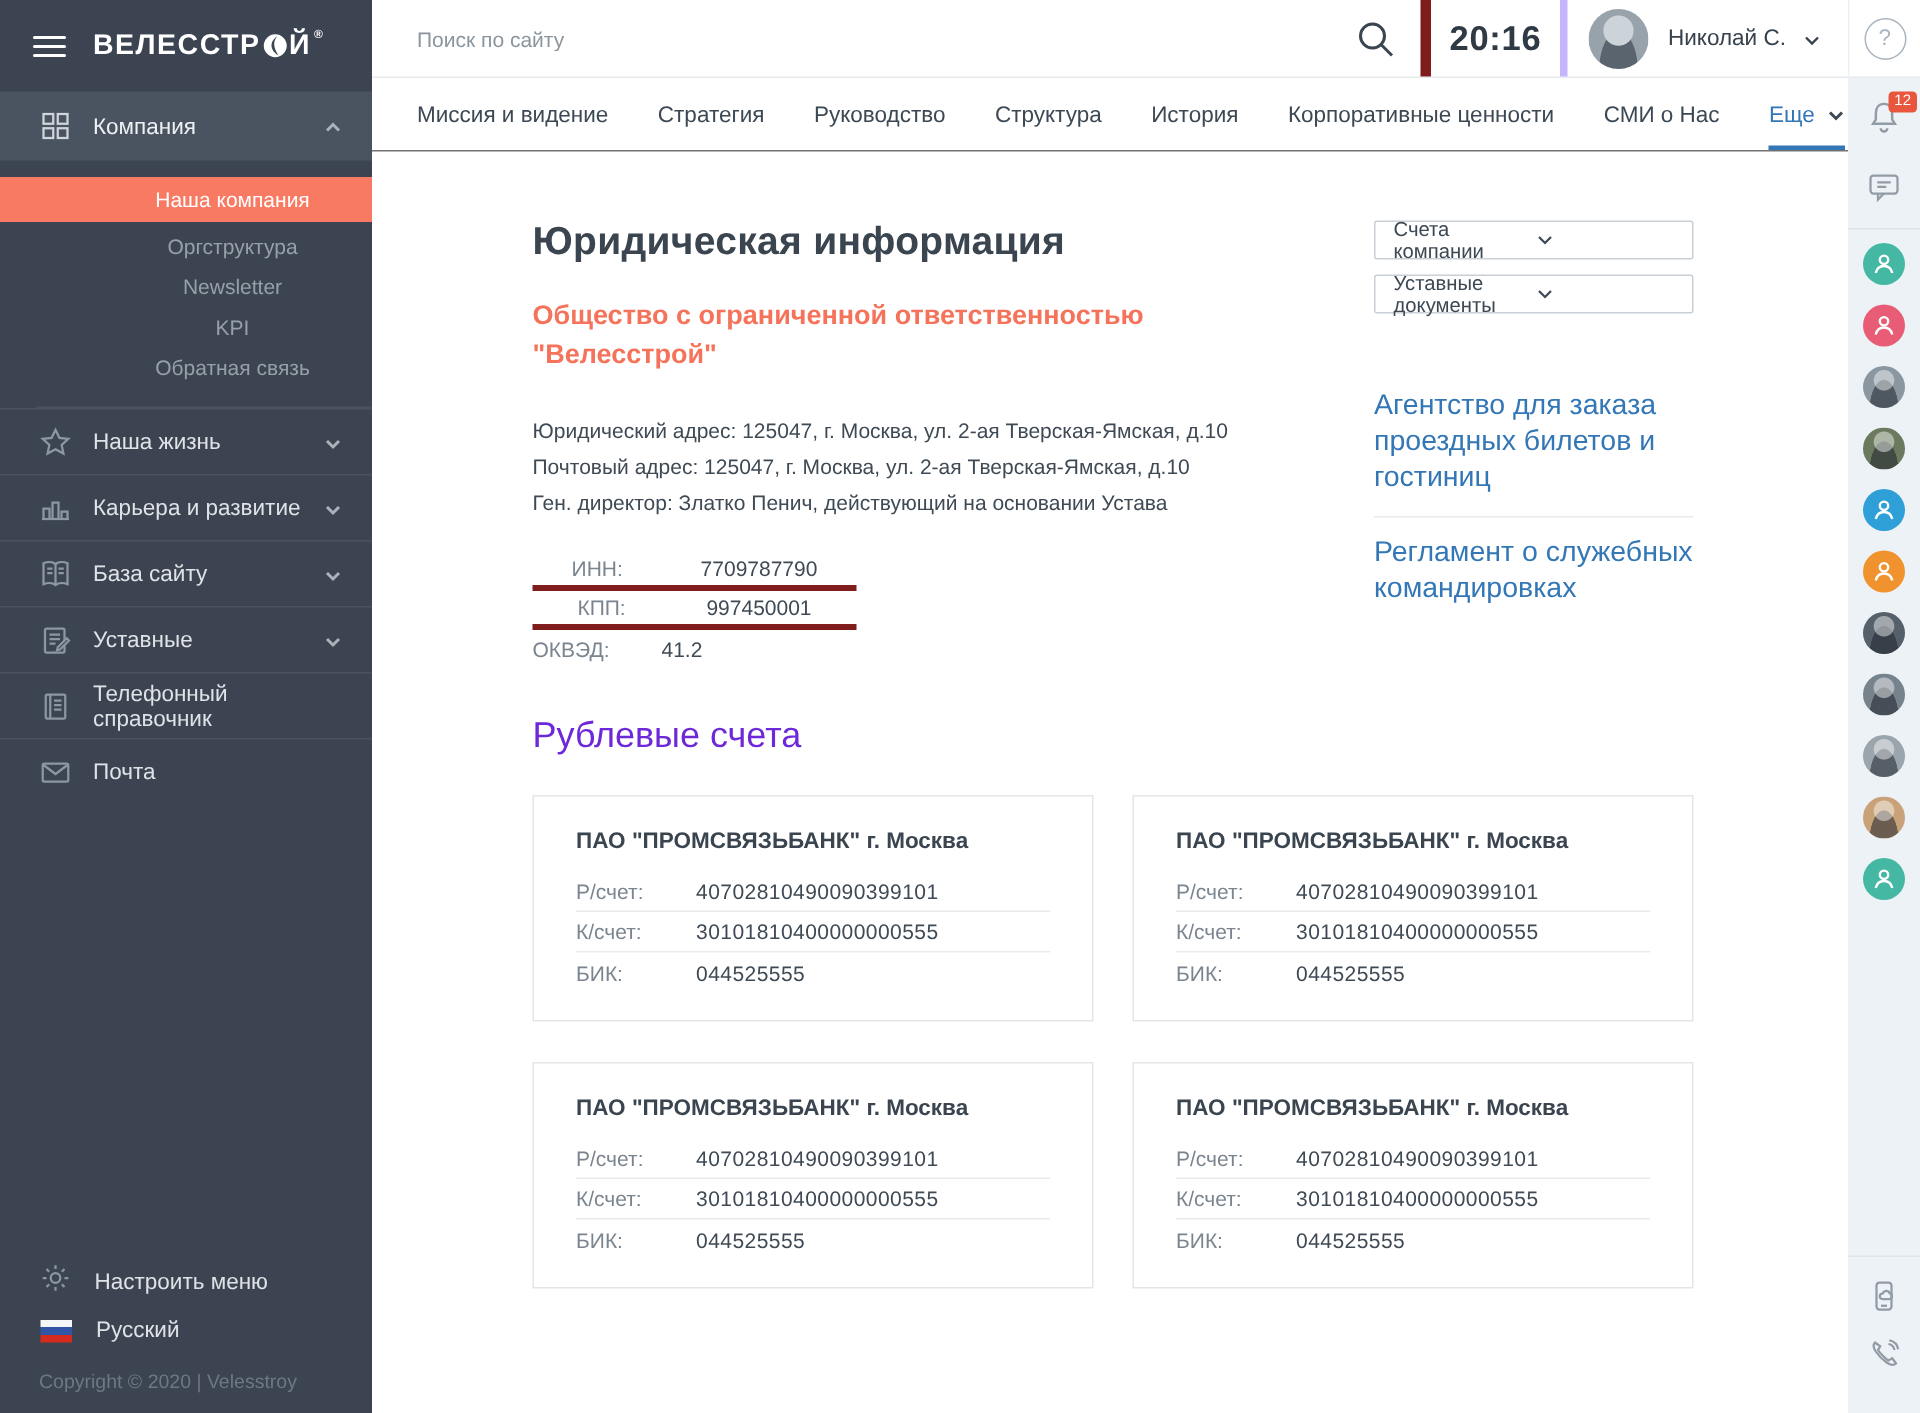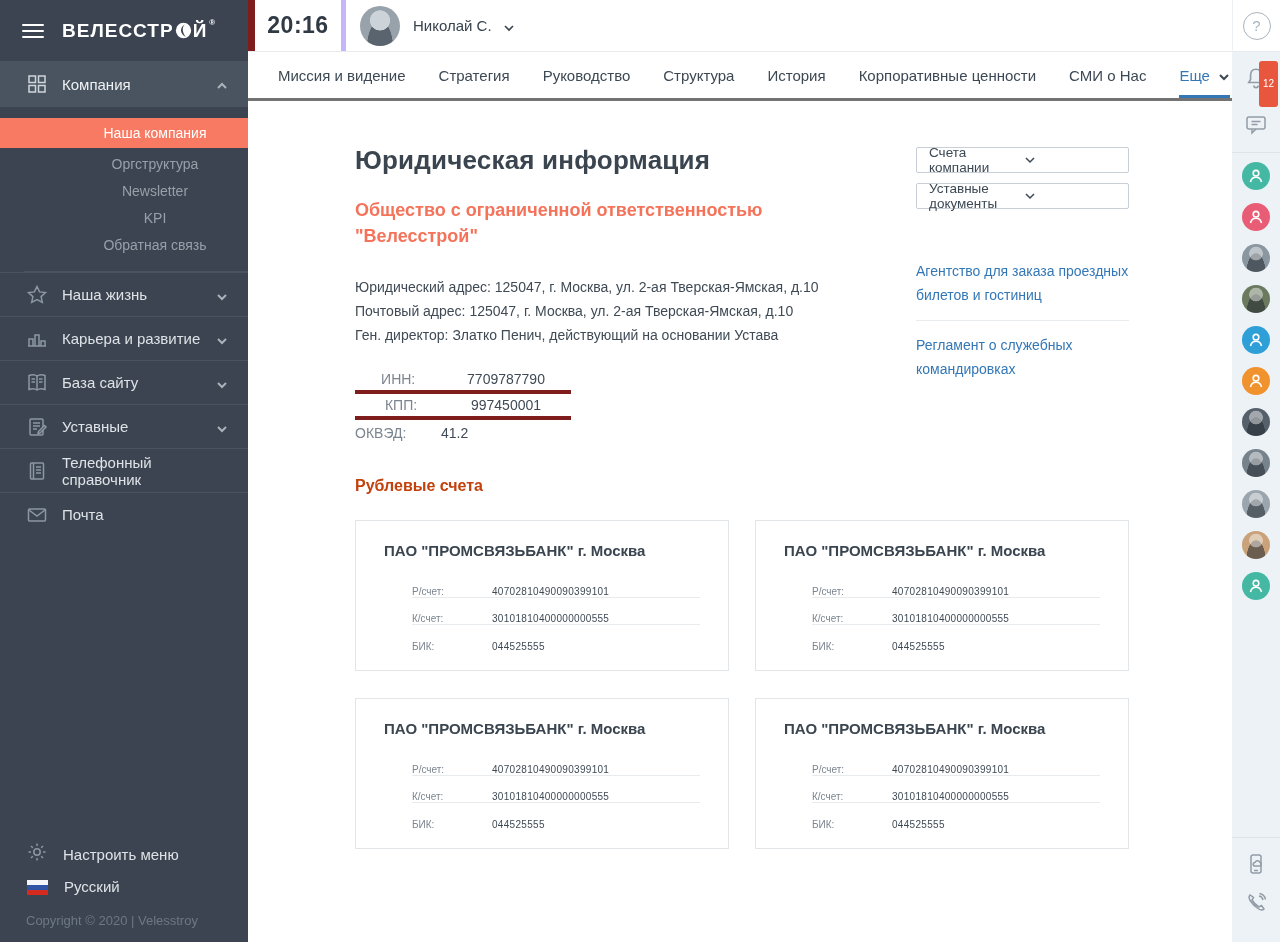--- a/index.html
+++ b/index.html
@@ -50,65 +50,65 @@
   .search-btn { background:none; border:none; padding:0 16px 0 0; cursor:pointer; display:flex; align-items:center; }
   .search-btn svg { stroke:#3a4550; fill:none; stroke-width:2; }
   .time-block { width:93px; border-left:7px solid #7f1d1d; display:flex; align-items:center; justify-content:center;
                 font-size:23px; font-weight:700; color:#2f3a45; letter-spacing:.5px; }
   .user-block { width:192px; border-left:5px solid #c4b5fd; display:flex; align-items:center; padding:0 18px 0 14px; cursor:pointer; }
   .user-avatar { width:40px; height:40px; border-radius:50%; background:#98a2ab; position:relative; overflow:hidden; flex-shrink:0;
                  background-image:radial-gradient(circle at 50% 36%, #cdd4d9 0 30%, transparent 32%),
                                   radial-gradient(ellipse at 50% 105%, #5a646e 0 45%, transparent 47%); }
   .user-name { font-size:15px; color:#37424d; margin:0 auto 0 13px; }
 
-  .navtabs { height:49px; display:flex; align-items:stretch; gap:33px; padding-left:30px; border-bottom:3px solid #737373; }
+  .navtabs { height:49px; display:flex; align-items:stretch; gap:33px; padding-left:30px; border-bottom:1px solid #737373; }
   .tab { display:flex; align-items:center; gap:8px; font-size:15px; color:#3c4853; cursor:pointer; position:relative; white-space:nowrap; }
   .tab.active { color:#3377b6; }
   .tab.active::after { content:""; position:absolute; left:0; right:0; bottom:0; height:3px; background:#3377b6; }
   .tab .chev svg { stroke:#3c4853; }
   .tab.active .chev svg { stroke:#3c4853; }
 
   .content { flex:1; position:relative; padding:44px 0 0 107px; }
   h1 { font-size:26px; font-weight:600; color:#3a4550; letter-spacing:.2px; }
   .company-heading { margin-top:21px; max-width:460px; font-size:18px; line-height:26px; font-weight:600; color:#f4735a; }
   .addresses { margin-top:26px; }
   .addresses p { font-size:14px; line-height:24px; color:#3f4a55; }
   .details { margin-top:21px; width:216px; }
   .drow { display:flex; height:26px; align-items:center; font-size:14px; }
   .drow.line { border-bottom:4px solid #7f1d1d;justify-content:center; }
   .dlabel { width:86px; color:#7b858f; }
   .dval { color:#3f4a55; }
-  .accounts-heading { margin-top:31px; font-size:16px; font-weight:700; color:#c2410c; }
+  .accounts-heading { margin-top:31px; font-size:24px; font-weight:400; color:#6d28d9; }
   .cards { margin-top:25px; display:grid; grid-template-columns:374px 374px; column-gap:26px; row-gap:27px; }
   .card { border:1px solid #e3e6e9; background:#fff; padding:21px 28px 18px; }
   .card .bank { font-size:15px; font-weight:600; color:#3a4550; margin-bottom:12px; }
-  .crow { display:flex; height:27px; align-items:flex-end; font-size:10px;margin-left:28px; }
+  .crow { display:flex; height:27px; align-items:center; font-size:14px; }
   .crow.line { border-bottom:1px solid #e8ebee; }
   .clabel { width:80px; color:#7b858f; }
   .cval { color:#3f4a55; letter-spacing:.3px; }
 
   .side-panel { position:absolute; top:46px; left:668px; width:213px; }
   .select { height:26px; border:1px solid #c8cfd6; border-radius:2px; background:#fff; display:flex; align-items:center;
             padding:0 9px 0 12px; font-size:13.5px; color:#3c4853; margin-bottom:10px; cursor:pointer; }
   .select span { flex:1; }
   .links { margin-top:50px; }
-  .plink { display:block; font-size:14px; line-height:24px; color:#3377b6; text-decoration:none; cursor:pointer; }
+  .plink { display:block; font-size:19px; line-height:24px; color:#3377b6; text-decoration:none; cursor:pointer; }
   .link-divider { border-top:1px solid #e8ebee; margin:13px 0 12px; }
 
   
   .rail { width:48px; flex-shrink:0; display:flex; flex-direction:column; }
   .rail-top { height:52px; background:#fff; border-bottom:1px solid #e6eaee; border-left:1px solid #eef1f3;
               display:flex; align-items:center; justify-content:center; }
   .help-circle { width:28px; height:28px; border:1.5px solid #aab4bd; border-radius:50%; color:#aab4bd;
                  font-size:15px; display:flex; align-items:center; justify-content:center; cursor:pointer; }
   .rail-body { flex:1; background:#edf2f6; display:flex; flex-direction:column; align-items:center; padding-top:14px; }
   .rail-icon { position:relative; cursor:pointer; display:flex; }
   .rail-icon svg { stroke:#929ca6; fill:none; stroke-width:1.5; }
   .badge { position:absolute; top:-5px; right:-9px; background:#e8563d; color:#fff; font-size:10px; line-height:14px;
-           padding:16px 4px; border-radius:3px; }
+           padding:0 4px; border-radius:3px; }
   .rail-divider { width:48px; height:1px; background:#dce3e9; }
   .bell-wrap { margin-bottom:20px; }
   .chat-wrap { margin-bottom:16px; }
   .avatars { margin-top:9px; display:flex; flex-direction:column; gap:13px; align-items:center; }
   .avatar { width:28px; height:28px; border-radius:50%; display:flex; align-items:center; justify-content:center; cursor:pointer; overflow:hidden; }
   .avatar svg { stroke:#fff; fill:none; stroke-width:1.6; }
   .avatar.photo { background-image:radial-gradient(circle at 50% 34%, rgba(255,255,255,.45) 0 28%, transparent 31%),
                                    radial-gradient(ellipse at 50% 108%, rgba(30,36,44,.55) 0 48%, transparent 50%); }
   .rail-bottom { margin-top:auto; display:flex; flex-direction:column; align-items:center; padding-bottom:12px; width:100%; }
   .rail-bottom .rail-divider { margin-bottom:14px; }
@@ -249,20 +249,29 @@
         <span class="flag"></span>
         <span class="lbl">Русский</span>
       </div>
       <div class="copyright">Copyright © 2020   |   Velesstroy</div>
     </div>
   </aside>
 
   <div class="main">
 
     <header class="topbar">
+      <div class="search-wrap">
+        <input type="text" placeholder="Поиск по сайту" style="">
+        <button class="search-btn">
+          <svg width="28" height="28" viewBox="0 0 28 28">
+              <circle cx="12" cy="12" r="8"></circle>
+              <path d="M18 18 L25 25"></path>
+            </svg>
+        </button>
+      </div>
       <div class="time-block">20:16</div>
       <div class="user-block">
         <span class="user-avatar"></span>
         <span class="user-name">Николай С.</span>
         <span class="chev"><svg width="12" height="12" viewBox="0 0 12 12">
               <path d="M2 4 L6 8 L10 4" stroke="#37424d" fill="none" stroke-width="1.6"></path>
             </svg></span>
       </div>
     </header>
 

